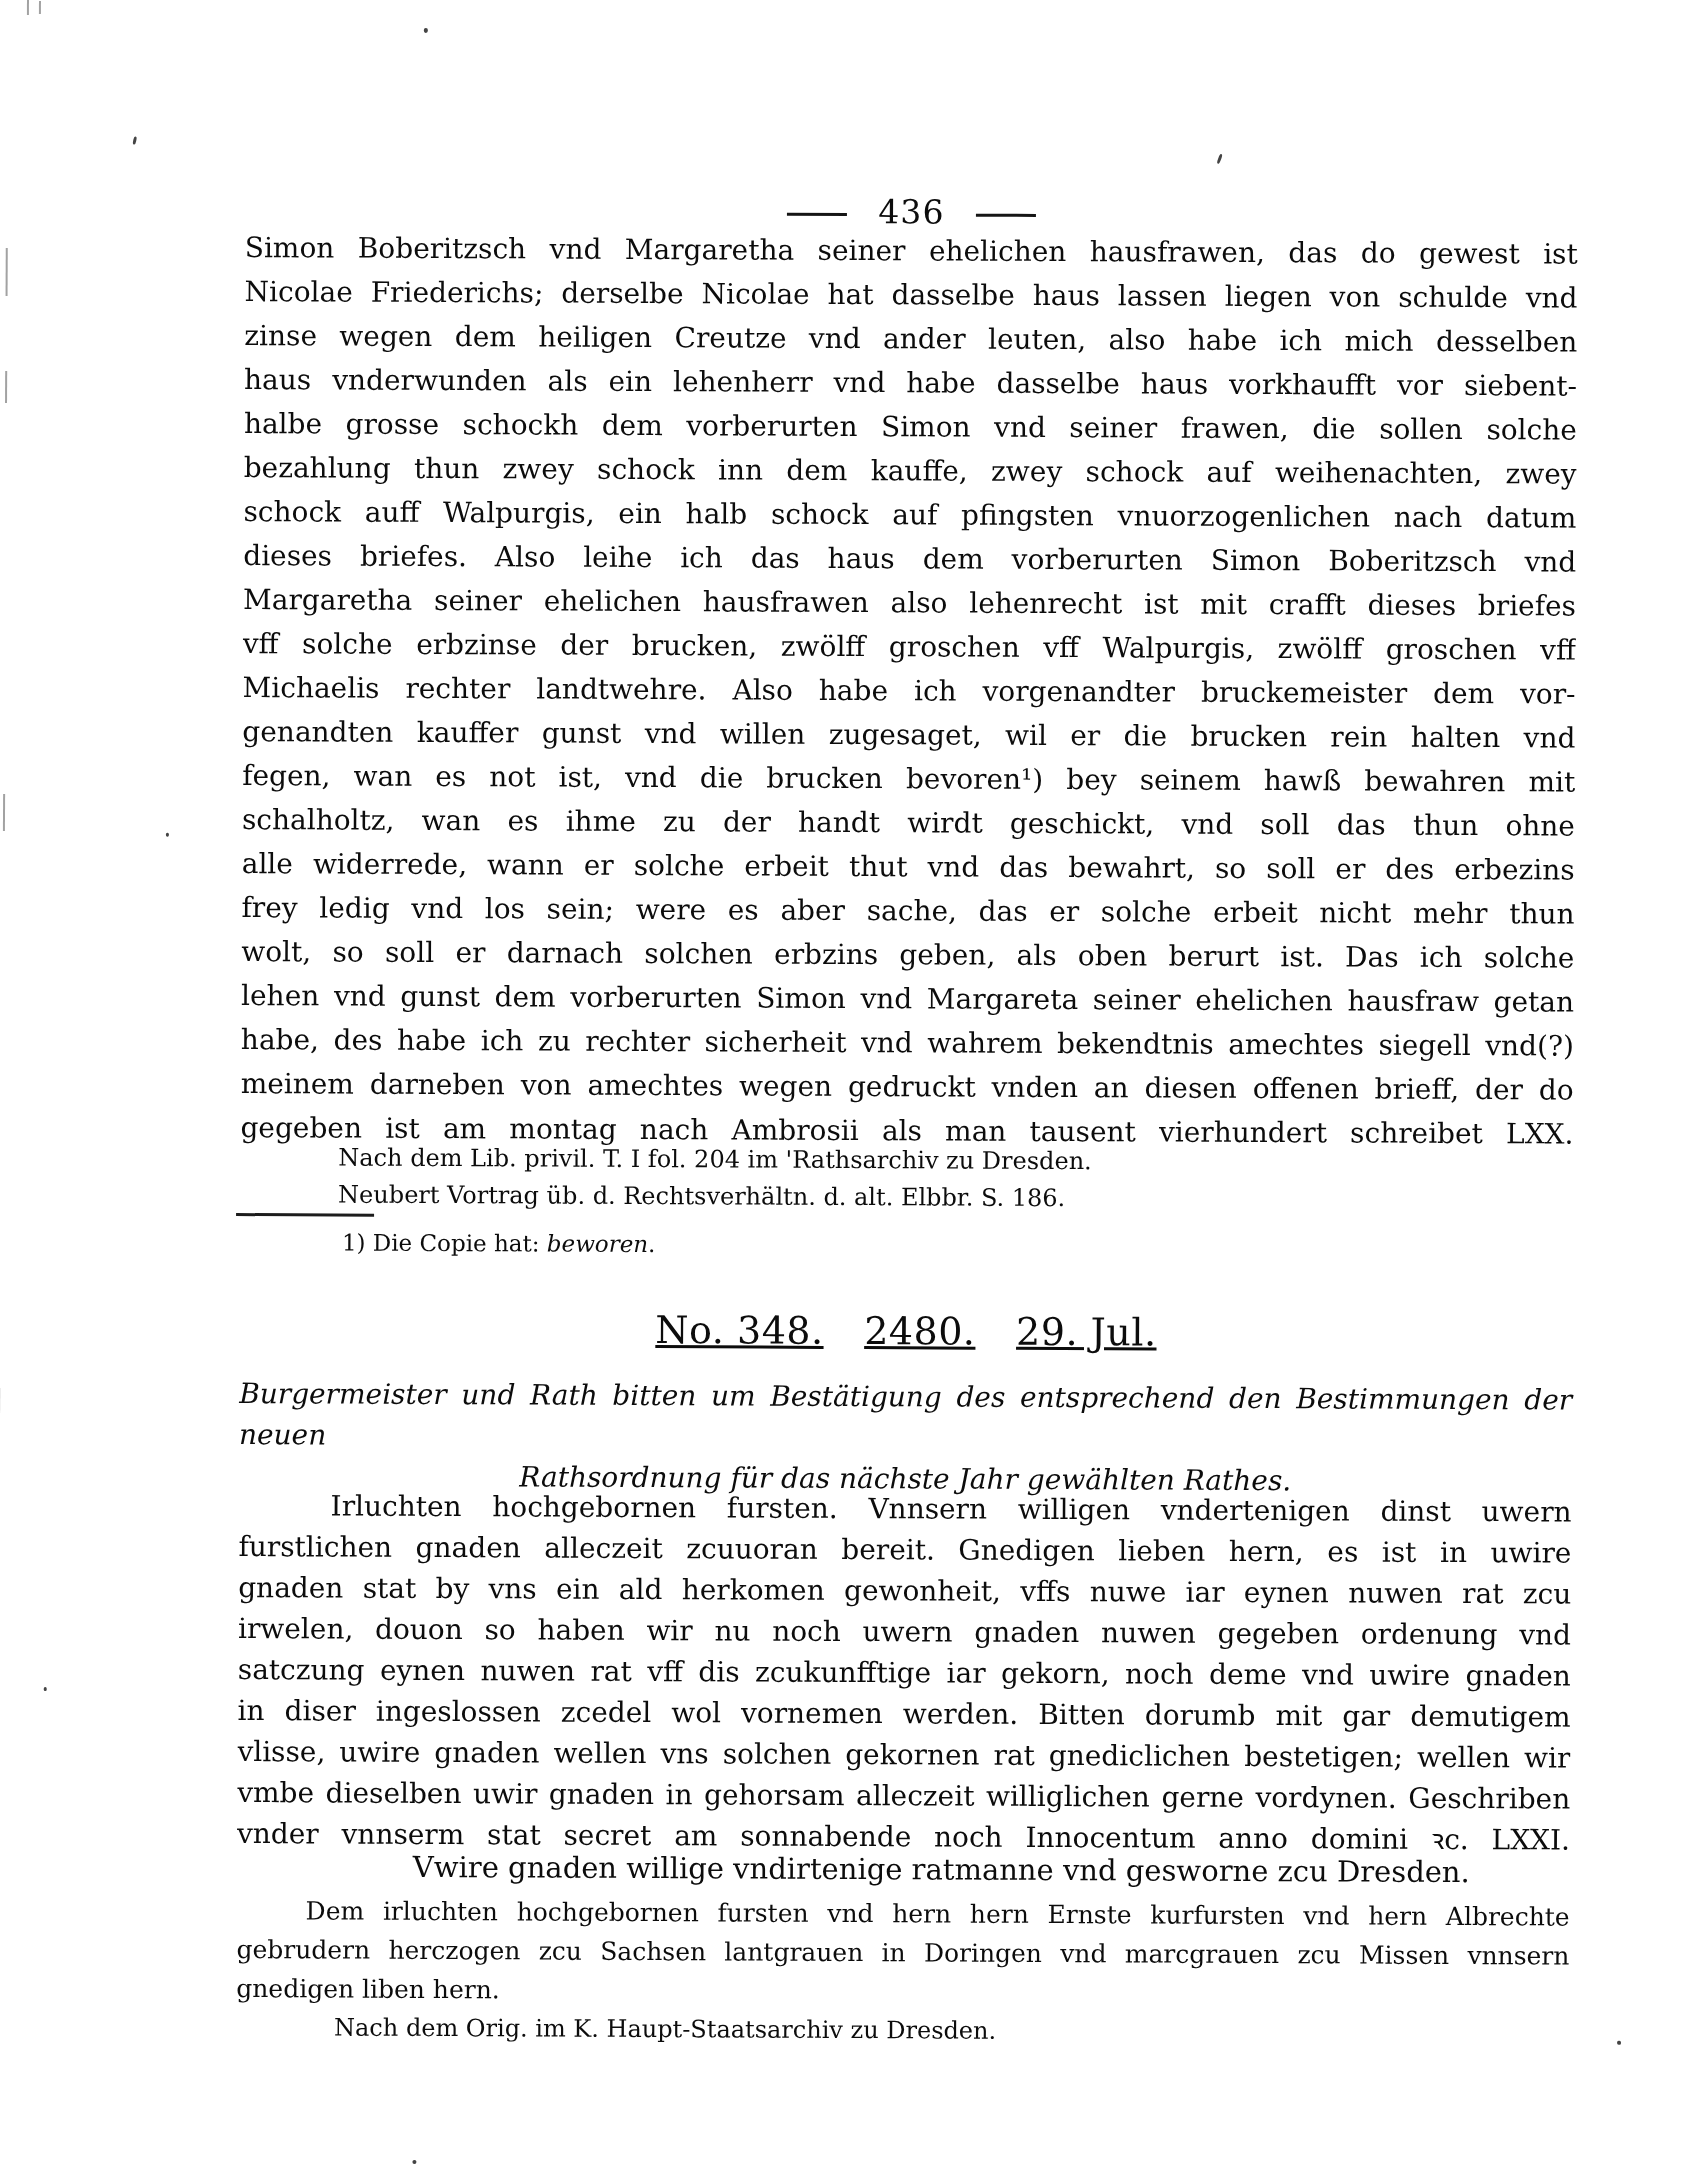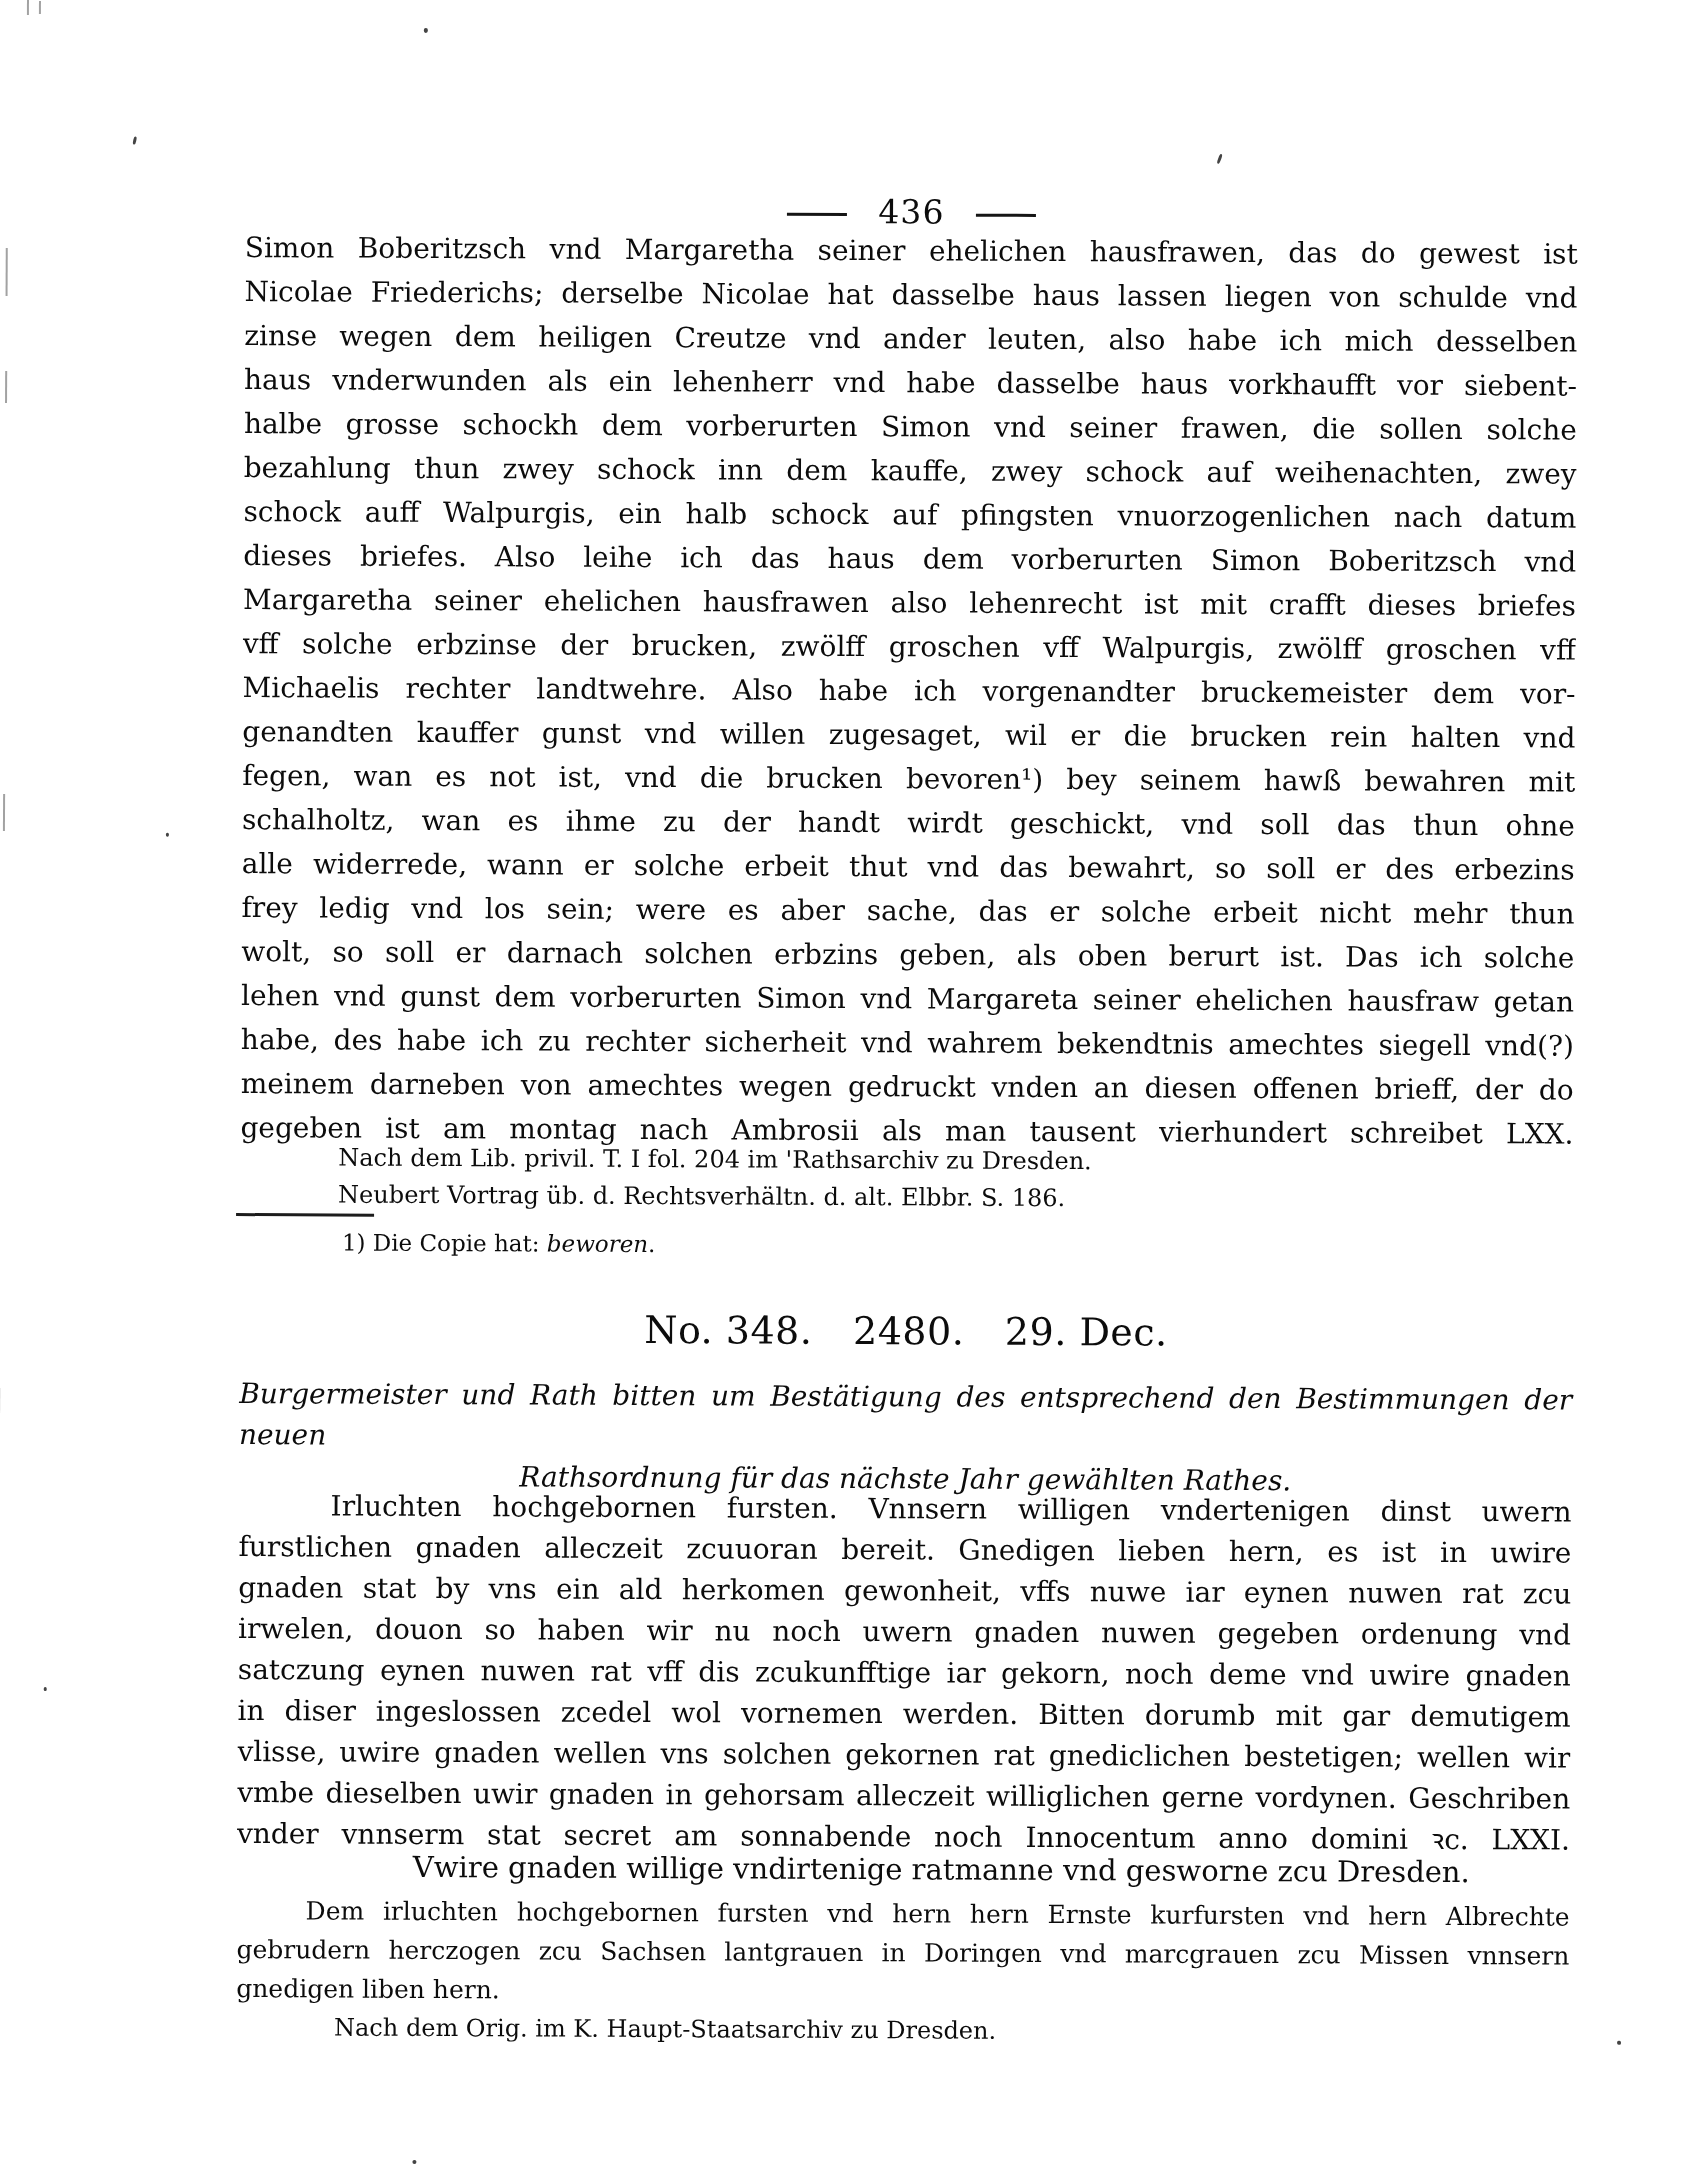--- a/index.html
+++ b/index.html
@@ -59,21 +59,21 @@
     position: absolute; top: 1232px; left: 348px;
     font-size: 23px;
   }
   .footnote .it { font-style: italic; margin-top: 44px; }
 
   
   .rechead {
     position: absolute; top: 1309px; left: 246px; width: 1333px;
     text-align: center; font-size: 38px; letter-spacing: 0.5px;
   }
-  .rechead span { margin: 0 14px; }
+  .rechead span { margin: 0 14px; text-decoration: underline; }
 
   .summary {
     position: absolute; top: 1376px; left: 246px; width: 1333px;
     font-style: italic; font-size: 28px; line-height: 41px;
   }
   .summary .sline1 { text-align: justify; text-align-last: justify; }
   .summary .sline2 { text-align: center; }
 
   
   .signature {
@@ -134,21 +134,21 @@
     </div>
 
   <div class="fnrule"></div>
   <div class="footnote">
     <span>1) Die Copie hat: </span><span class="it">beworen</span><span>.</span>
   </div>
 
   <div class="rechead">
     <span>No. 348.</span>
     <span>2480.</span>
-    <span>29. Dec.</span>
+    <span>29. Jul.</span>
   </div>
 
   <div class="summary">
     <div class="sline1">Burgermeister und Rath bitten um Bestätigung des entsprechend den Bestimmungen der neuen</div>
     <div class="sline2">Rathsordnung für das nächste Jahr gewählten Rathes.</div>
   </div>
 
   <div class="textblock doc2">
       <div class="jl indent-first">Irluchten hochgebornen fursten.  Vnnsern willigen vndertenigen dinst uwern</div>
       <div class="jl">furstlichen gnaden alleczeit zcuuoran bereit.  Gnedigen lieben hern, es ist in uwire</div>

